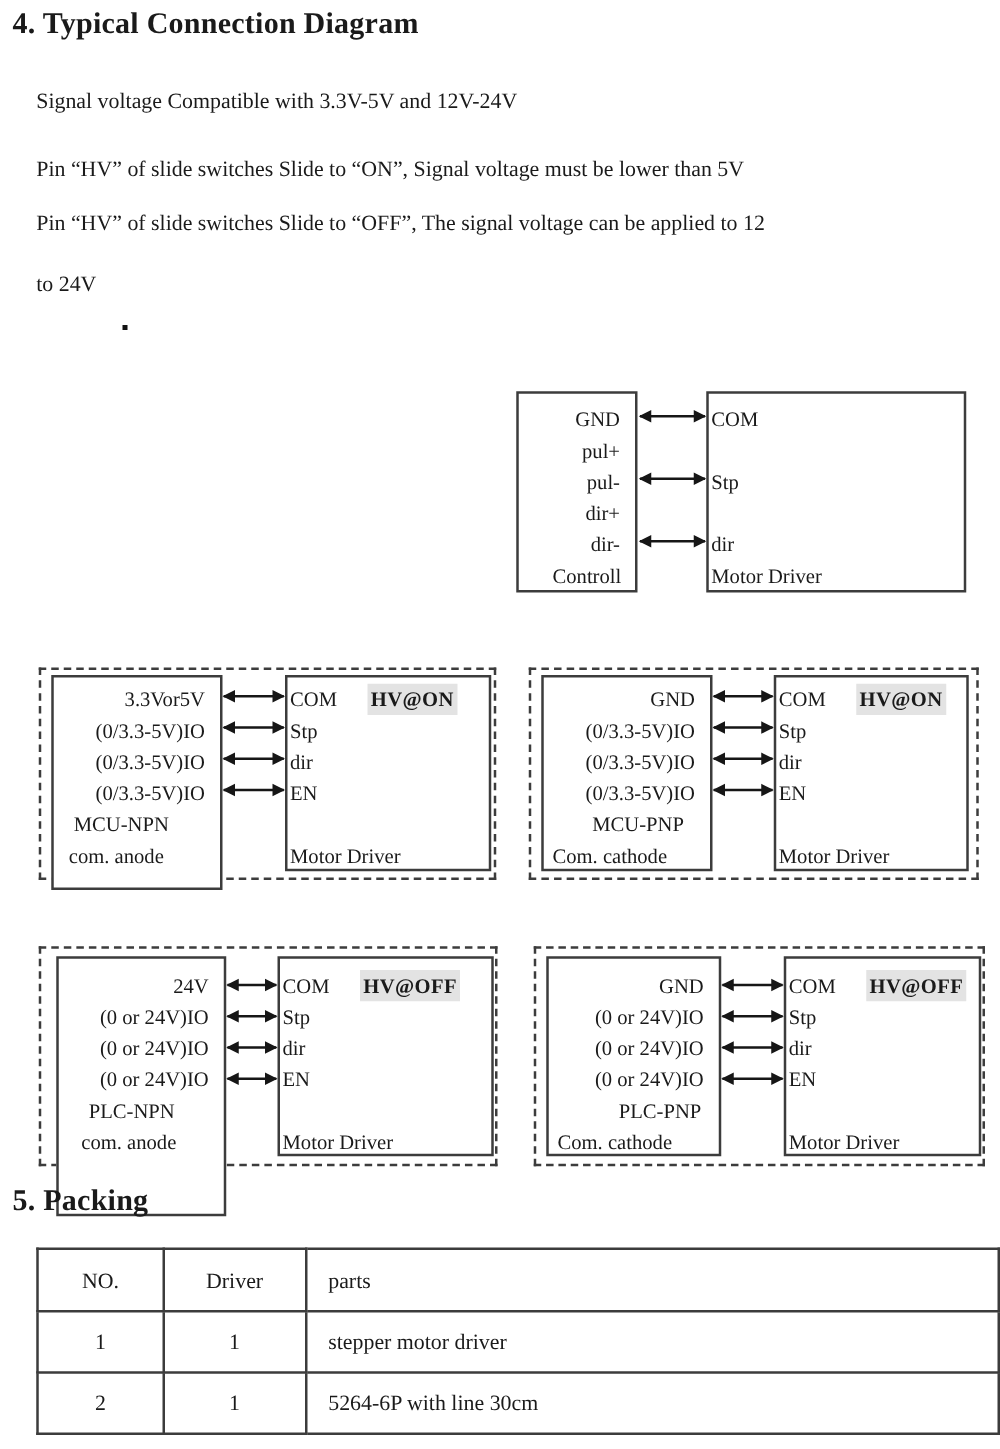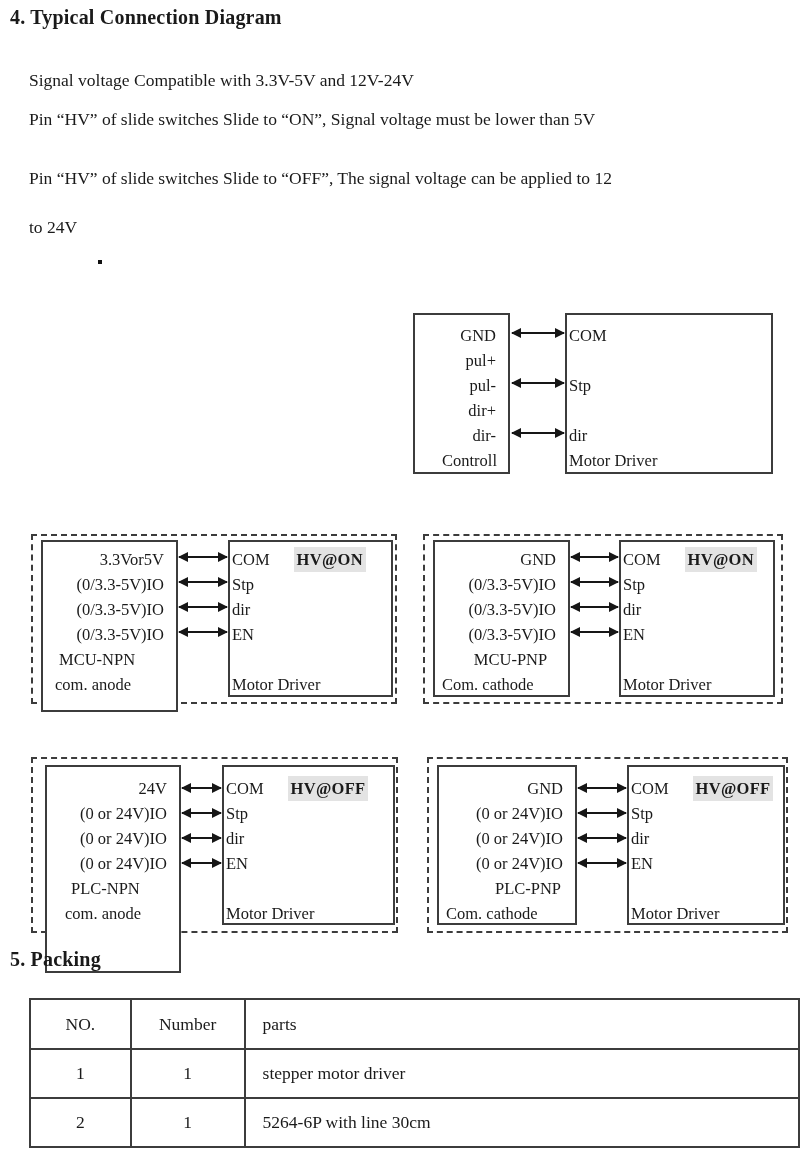--- a/index.html
+++ b/index.html
@@ -1,20 +1,20 @@
 <!DOCTYPE html>
 <html><head>
 <meta charset="utf-8">
 <style>
   html,body{margin:0;padding:0;background:#fff;}
   .page{
     position:relative;width:800px;height:1159px;background:#ffffff;
     font-family:"Liberation Serif","DejaVu Serif",serif;color:#1a1a1a;overflow:hidden;
   }
-  .h-title{position:absolute;font-size:20px;font-weight:bold;letter-spacing:.2px;white-space:nowrap;}
+  .h-title{position:absolute;font-size:24px;font-weight:bold;letter-spacing:.2px;white-space:nowrap;}
   .para{position:absolute;left:29px;font-size:17.5px;white-space:nowrap;}
   .dot{position:absolute;left:98px;top:260px;width:4px;height:4px;background:#111;}
   
   .sbox{position:absolute;border:2px solid #3c3c3c;background:#fff;box-sizing:border-box;}
   .brow{height:25px;line-height:25px;font-size:16.5px;white-space:nowrap;padding-left:29px;}
   .pr{text-align:right;padding-right:12px;}
   .pl{padding-left:2px;}
   .row1{display:flex;align-items:center;}
   .badge{font-weight:bold;background:#e3e3e3;padding:0 3px;margin-left:24px;letter-spacing:.3px;}
   
@@ -38,21 +38,21 @@
   .r-head td{height:46px;}
   .r-data td{height:45px;}
 </style>
 </head>
 <body>
 
 <div class="page">
 
   <div class="h-title" style="left:10px;top:6px;">4. Typical Connection Diagram</div>
   <div class="para" style="top:70px;">Signal voltage Compatible with 3.3V-5V and 12V-24V</div>
-  <div class="para" style="top:109px;">Pin “HV” of slide switches Slide to “ON”, Signal voltage must be lower than 5V</div>
+  <div class="para" style="top:125px;">Pin “HV” of slide switches Slide to “ON”, Signal voltage must be lower than 5V</div>
   <div class="para" style="top:168px;">Pin “HV” of slide switches Slide to “OFF”, The signal voltage can be applied to 12</div>
   <div class="para" style="top:217px;">to 24V</div>
   <div class="dot"></div>
 
   <div class="sbox tpad" style="left:413px;top:313px;width:97px;height:161px;">
     <div class="brow pr">GND</div>
     <div class="brow pr">pul+</div>
     <div class="brow pr">pul-</div>
     <div class="brow pr">dir+</div>
     <div class="brow pr">dir-</div>
@@ -173,21 +173,21 @@
     <div class="arr" style="left:149px;top:78px;width:48px;"></div>
     <div class="arr" style="left:149px;top:103px;width:48px;"></div>
   </div>
 
   <div class="h-title" style="left:10px;top:948px;">5. Packing</div>
 
   <table class="ptable">
     <tbody>
         <tr class="r-head">
       <td class="c-no">NO.</td>
-      <td class="c-num">Number</td>
+      <td class="c-num">Driver</td>
       <td class="c-part">parts</td>
     </tr>
     <tr class="r-data">
       <td class="c-no">1</td>
       <td class="c-num">1</td>
       <td class="c-part">stepper motor driver</td>
     </tr>
     <tr class="r-data">
       <td class="c-no">2</td>
       <td class="c-num">1</td>

